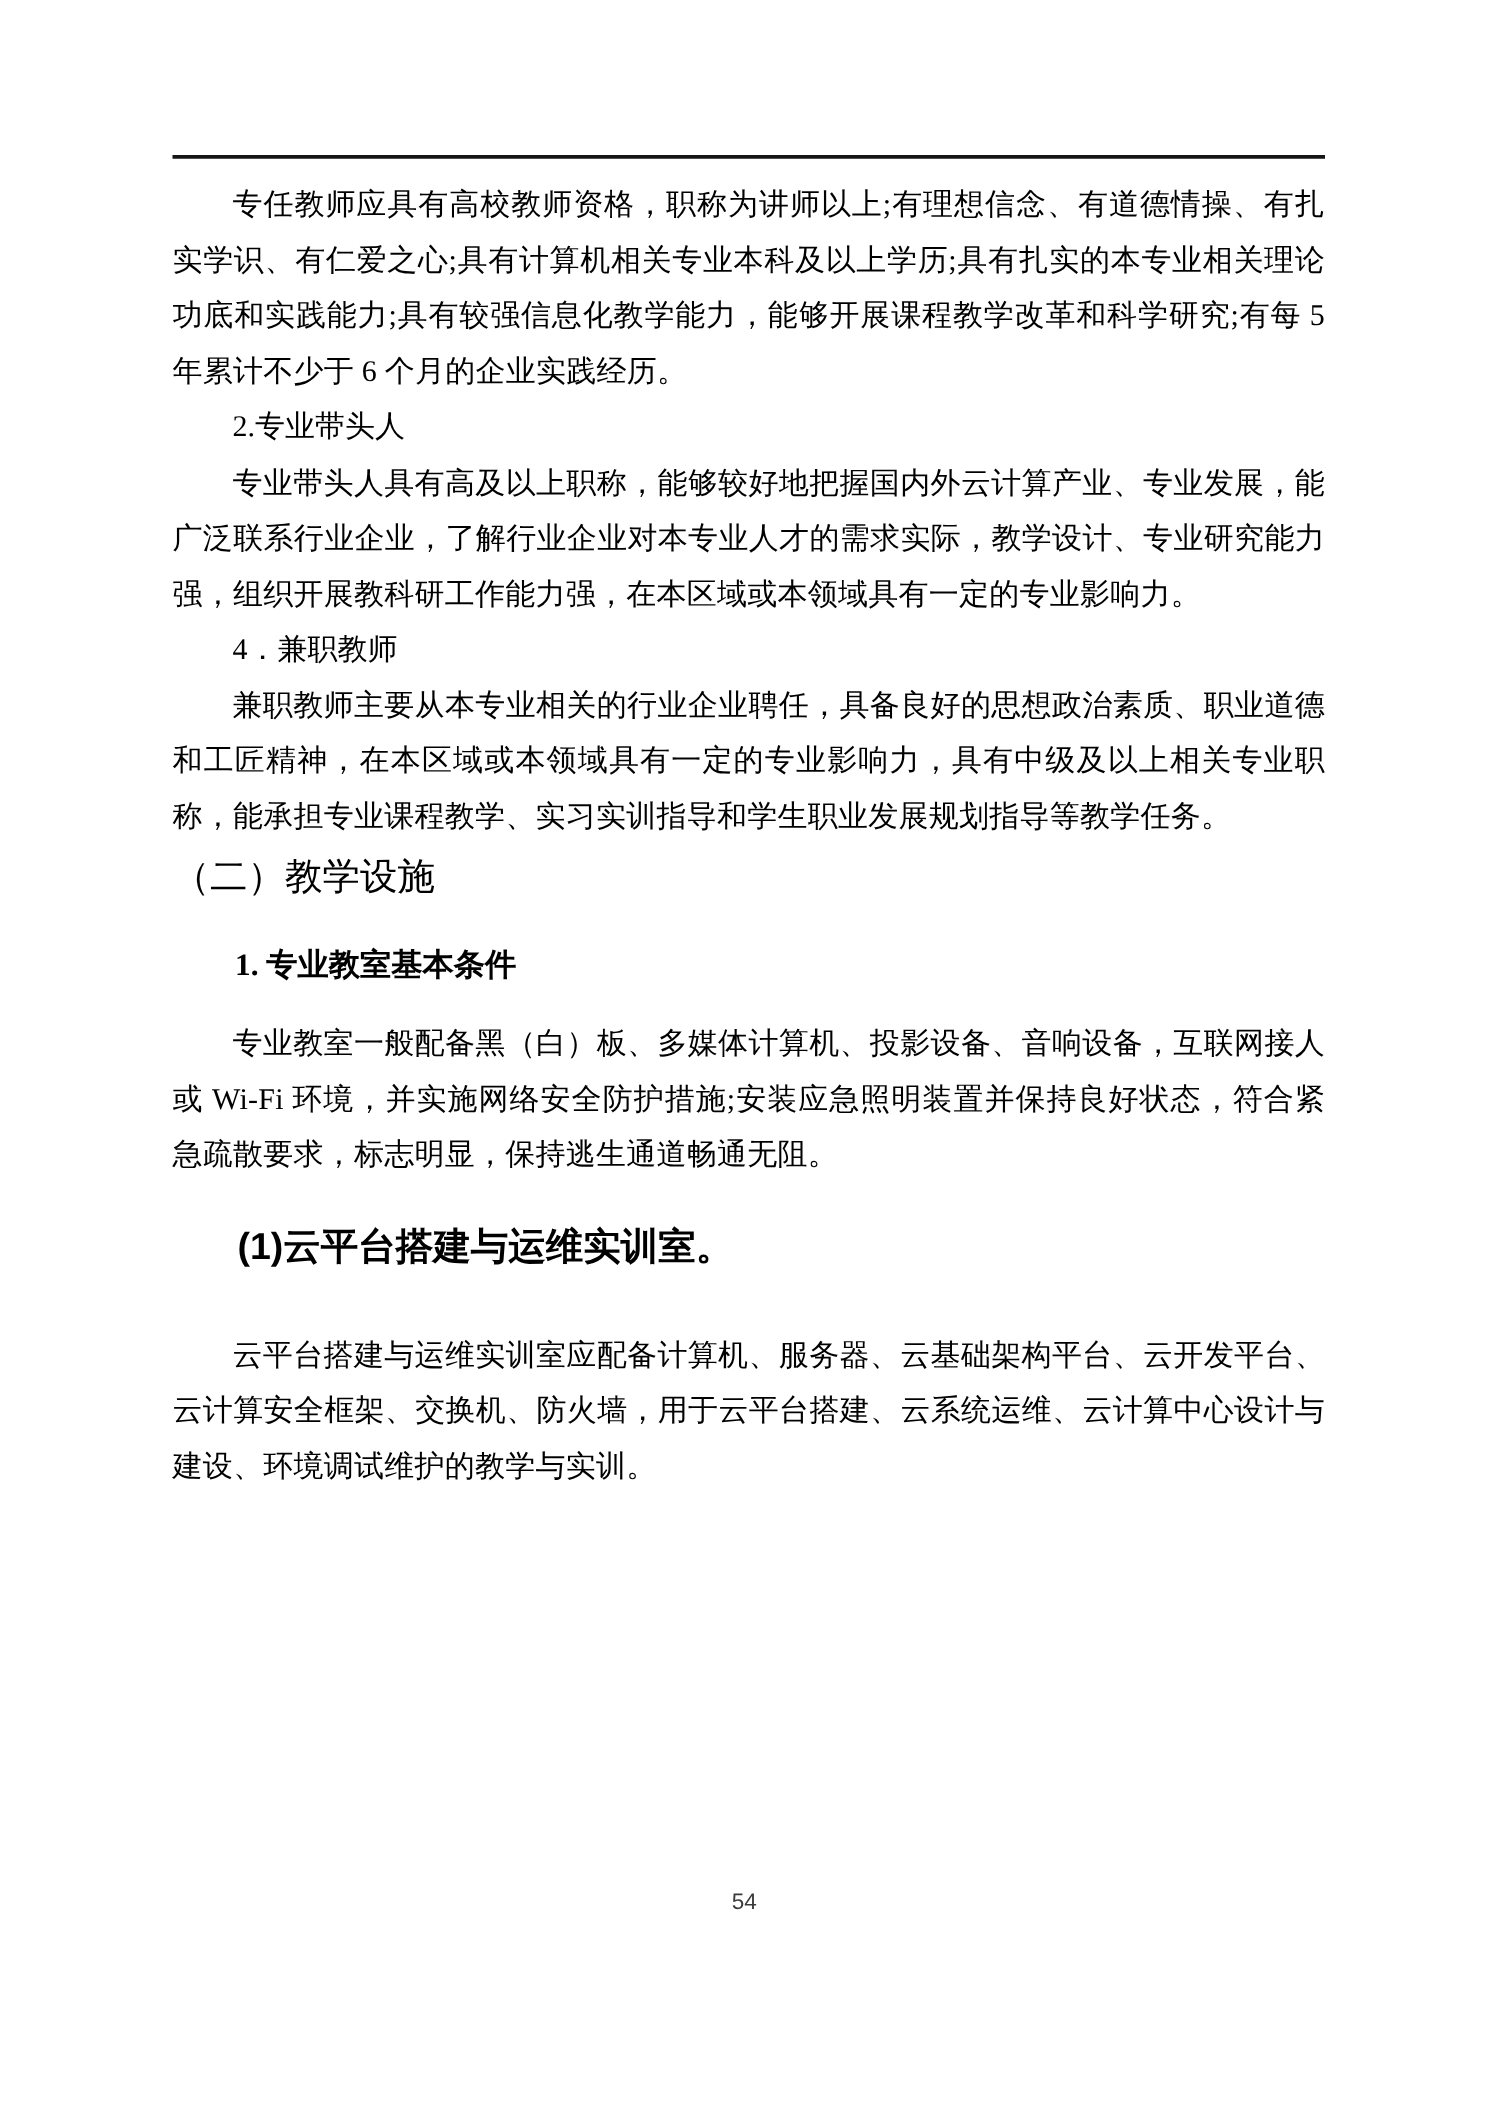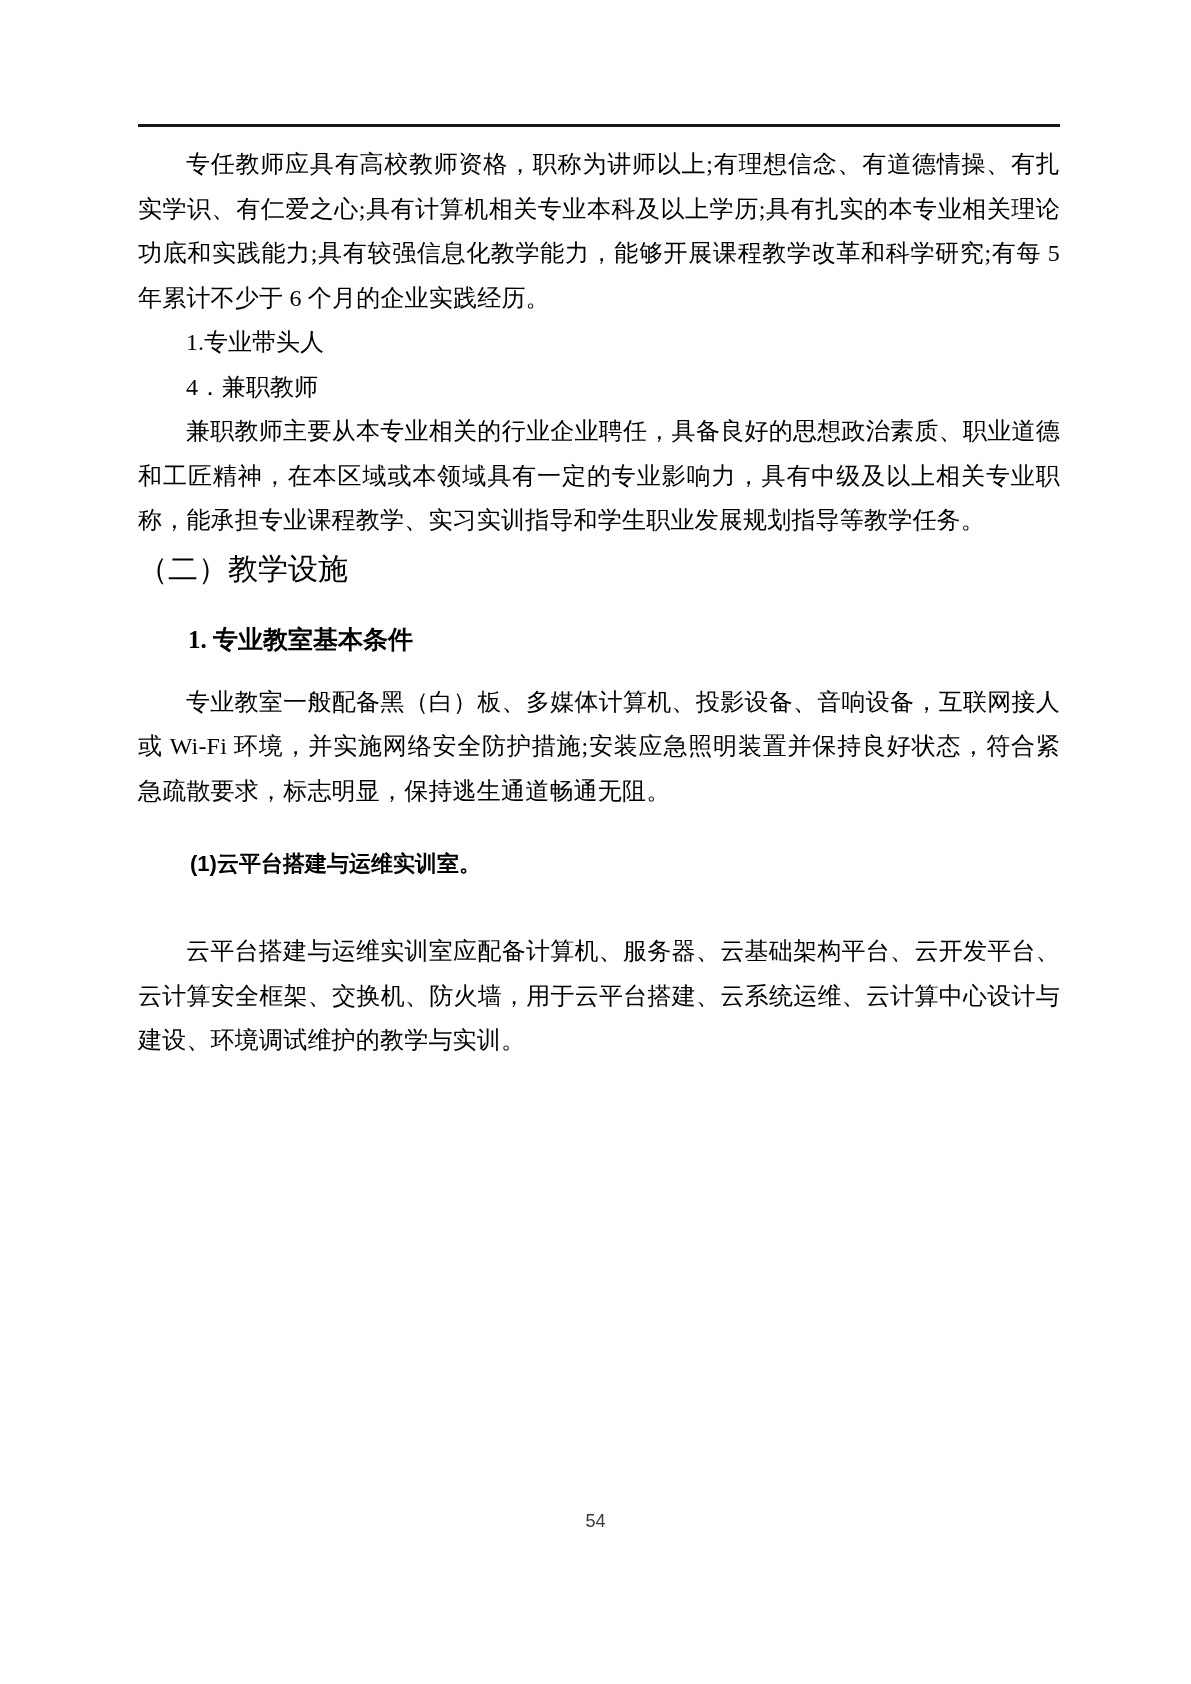--- a/index.html
+++ b/index.html
@@ -57,21 +57,21 @@
     font-family: Liberation Serif, serif;
     font-weight: bold;
     font-size: 25px;
     line-height: 44px;
     text-indent: 50px;
   }
   h4.lab {
     margin: 26px 0 0 0;
     font-family: "Liberation Sans", "DejaVu Sans", sans-serif;
     font-weight: bold;
-    font-size: 22px;
+    font-size: 30px;
     line-height: 50px;
     text-indent: 52px;
   }
   p.after-lab {
     margin-top: 40px;
   }
   .page-number {
     position: absolute;
     top: 1506px;
     left: 0;
@@ -87,22 +87,23 @@
 <body>
 
 <div class="page">
 
   <div class="header-rule"></div>
 
   <div class="content">
 
     <p class="body">专任教师应具有高校教师资格，职称为讲师以上;有理想信念、有道德情操、有扎实学识、有仁爱之心;具有计算机相关专业本科及以上学历;具有扎实的本专业相关理论功底和实践能力;具有较强信息化教学能力，能够开展课程教学改革和科学研究;有每 5 年累计不少于 6 个月的企业实践经历。</p>
 
-    <p class="num-line">1.专业带头人</p>
+    <p class="num-line">2.专业带头人</p>
 
+    <p class="body">专业带头人具有高及以上职称，能够较好地把握国内外云计算产业、专业发展，能广泛联系行业企业，了解行业企业对本专业人才的需求实际，教学设计、专业研究能力强，组织开展教科研工作能力强，在本区域或本领域具有一定的专业影响力。</p>
 
     <p class="num-line">4．兼职教师</p>
 
     <p class="body">兼职教师主要从本专业相关的行业企业聘任，具备良好的思想政治素质、职业道德和工匠精神，在本区域或本领域具有一定的专业影响力，具有中级及以上相关专业职称，能承担专业课程教学、实习实训指导和学生职业发展规划指导等教学任务。</p>
 
     <h2 class="sec">（二）教学设施</h2>
 
 
     <h3 class="sub">1. 专业教室基本条件</h3>
 

